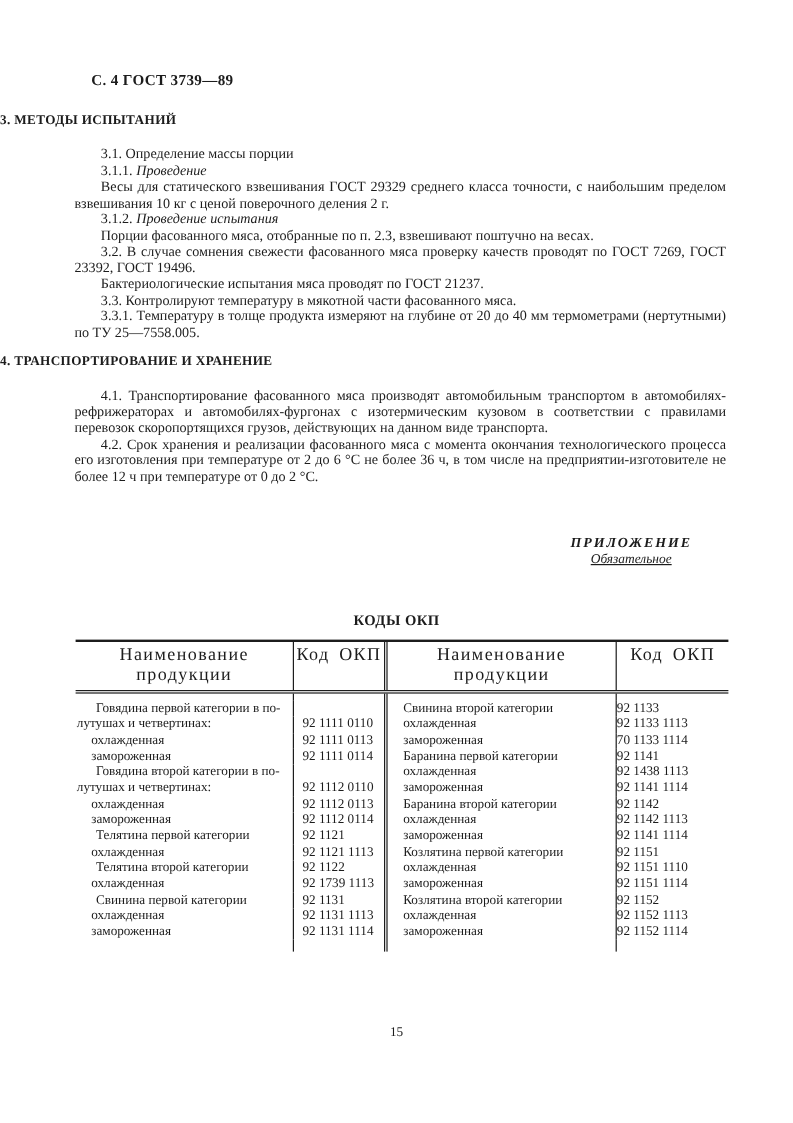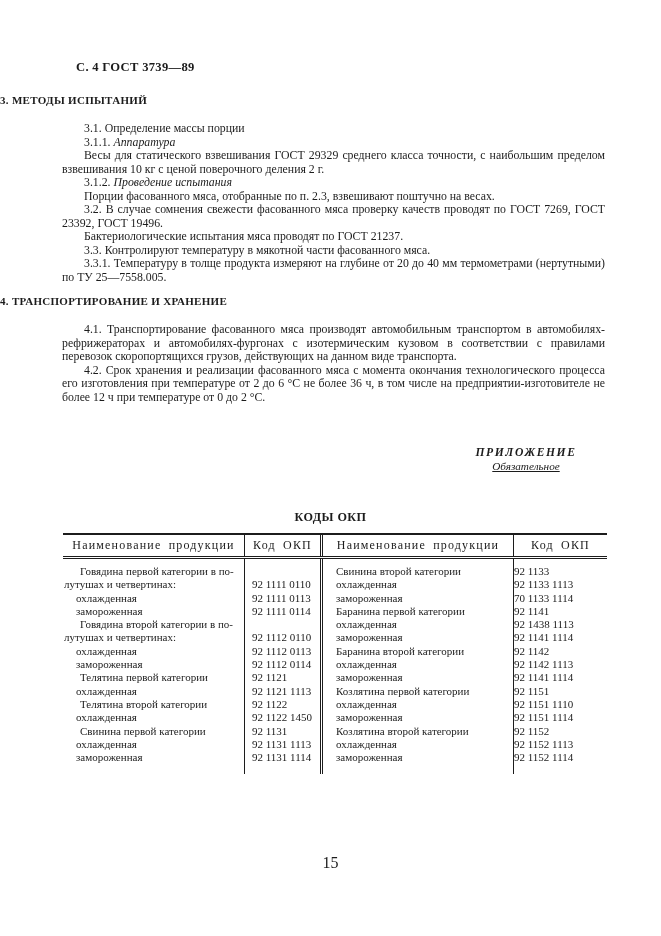--- a/index.html
+++ b/index.html
@@ -52,54 +52,54 @@
     position:absolute;left:63px;top:533px;width:544px;
     border-top:2px solid var(--ink);
     font-size:11px;
   }
   .thead{display:flex;border-bottom:3px double var(--ink);}
   .hhalf{display:flex;}
   .hl{width:257px;}
   .hr{flex:1;border-left:3px double var(--ink);}
   .th{
     text-align:center;padding:3px 1px 3px;
-    font-size:12px;letter-spacing:1.2px;word-spacing:3px;
+    font-size:15px;letter-spacing:1.2px;word-spacing:3px;
     box-sizing:border-box;
   }
   .thname{flex:1;}
   .thead .hl .thcode{width:76px;border-left:1px solid var(--ink);}
   .thead .hr .thcode{width:94px;border-left:1px solid var(--ink);}
   .tbody{display:flex;}
   .bhalf{display:flex;flex-direction:column;}
   .tr{display:flex;align-items:stretch;line-height:13.3px;}
   .tdname{flex:1;white-space:nowrap;overflow:hidden;}
   .tdcode{border-left:1px solid var(--ink);box-sizing:border-box;white-space:nowrap;}
   .bhalf.hl .tdcode{width:76px;padding-left:7px;}
   .bhalf.hr .tdcode{width:94px;}
   .ind-cat{padding-left:17px;}
   .ind-sub{padding-left:13px;}
   .ind-cont{padding-left:1px;}
   
   .page-number{
     position:absolute;left:0;top:854px;width:100%;
-    text-align:center;font-size:16px;
+    text-align:center;font-size:11px;
   }
 </style>
 </head>
 <body>
 
 <div class="page">
 
   <div class="doc-header">С. 4 ГОСТ 3739—89</div>
 
   <div class="sec-title" style="top:94px">3. МЕТОДЫ ИСПЫТАНИЙ</div>
 
   <div class="textblock" style="top:122px">
     <p>3.1. Определение массы порции</p>
-    <p><span>3.1.1.</span> <span class="it">Аппаратура</span></p>
+    <p><span>3.1.1.</span> <span class="it">Проведение</span></p>
     <p>Весы для статического взвешивания ГОСТ 29329 среднего класса точности, с наибольшим пределом взвешивания 10 кг с ценой поверочного деления 2 г.</p>
     <p><span>3.1.2.</span> <span class="it">Проведение испытания</span></p>
     <p>Порции фасованного мяса, отобранные по п. 2.3, взвешивают поштучно на весах.</p>
     <p>3.2. В случае сомнения свежести фасованного мяса проверку качеств проводят по ГОСТ 7269, ГОСТ 23392, ГОСТ 19496.</p>
     <p>Бактериологические испытания мяса проводят по ГОСТ 21237.</p>
     <p>3.3. Контролируют температуру в мякотной части фасованного мяса.</p>
     <p>3.3.1. Температуру в толще продукта измеряют на глубине от 20 до 40 мм термометрами (нертутными) по ТУ 25—7558.005.</p>
   </div>
 
   <div class="sec-title" style="top:295px">4. ТРАНСПОРТИРОВАНИЕ И ХРАНЕНИЕ</div>
@@ -172,21 +172,21 @@
           <div class="tr">
             <span class="tdname ind-sub">охлажденная</span>
             <span class="tdcode">92 1121 1113</span>
           </div>
           <div class="tr">
             <span class="tdname ind-cat">Телятина второй категории</span>
             <span class="tdcode">92 1122</span>
           </div>
           <div class="tr">
             <span class="tdname ind-sub">охлажденная</span>
-            <span class="tdcode">92 1122 1450</span>
+            <span class="tdcode">92 1739 1113</span>
           </div>
           <div class="tr">
             <span class="tdname ind-cat">Свинина первой категории</span>
             <span class="tdcode">92 1131</span>
           </div>
           <div class="tr">
             <span class="tdname ind-sub">охлажденная</span>
             <span class="tdcode">92 1131 1113</span>
           </div>
           <div class="tr">

